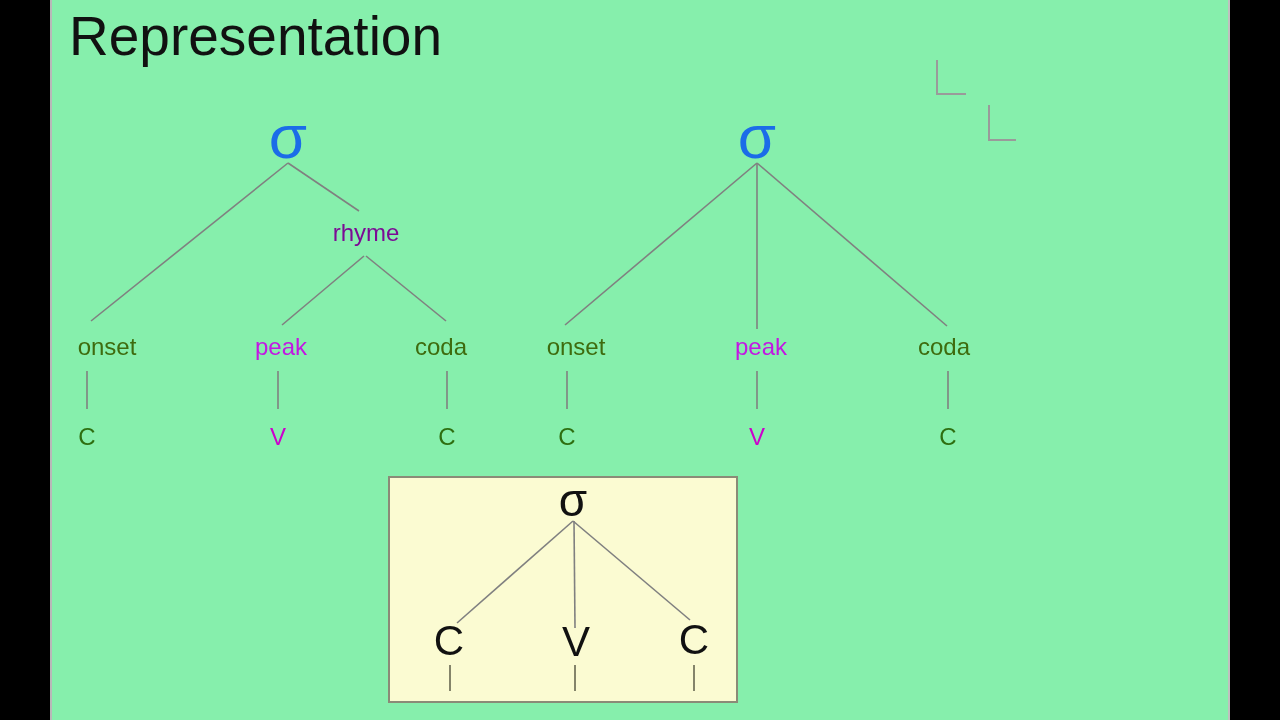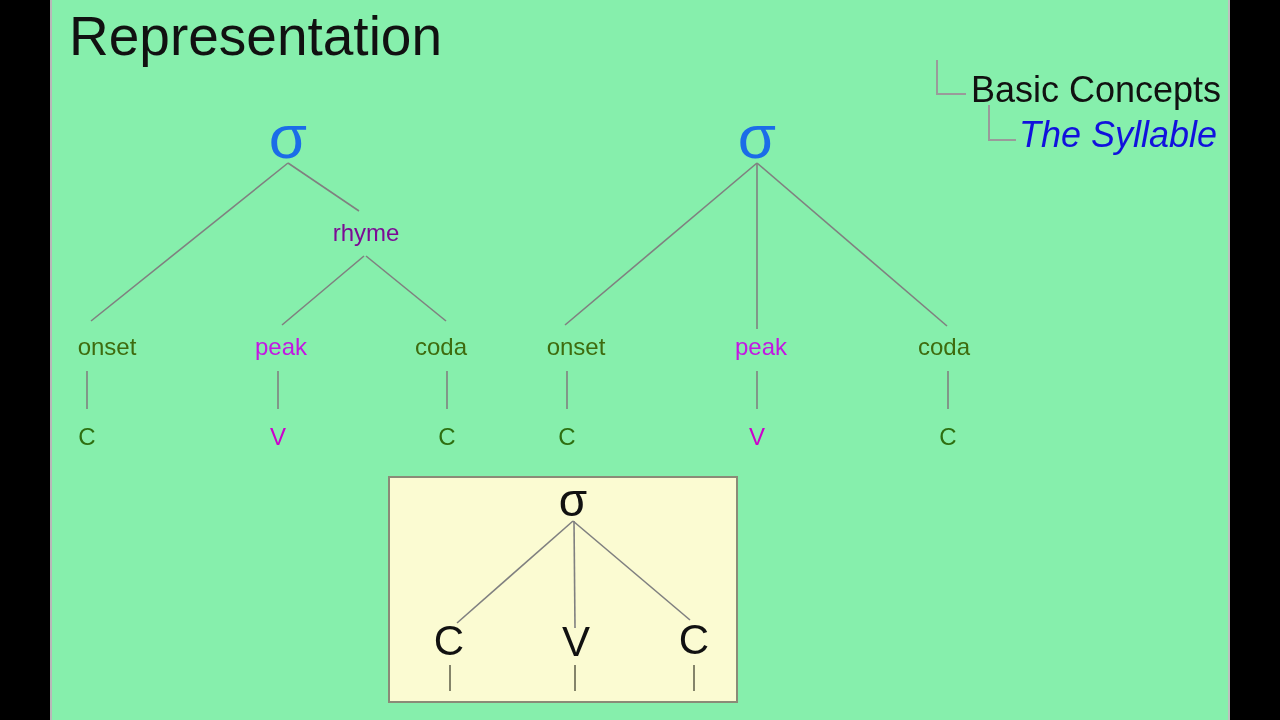--- a/index.html
+++ b/index.html
@@ -30,23 +30,21 @@
 </head>
 <body>
 
 <div class="stage">
 
   <div class="pillar left"></div>
   <div class="pillar right"></div>
 
   <h1 class="title">Representation</h1>
   <div class="elbow e1" style="border-color: rgb(154, 154, 154);"></div>
-  <div class="nav-item i1">Basic Concepts</div>
   <div class="elbow e2" style="border-color: rgb(154, 154, 154);"></div>
-  <div class="nav-item i2" style="color: rgb(17, 17, 221);">The Syllable</div>
 
   <div class="flat-box" style="background-color: rgb(251, 251, 210); border-color: rgb(139, 139, 119);"></div>
 
   <svg class="edges" width="1280" height="720">
     <g fill="none" stroke-width="1.6" stroke="#808080">
 
       <line x1="288" y1="163" x2="91" y2="321"></line>
       <line x1="288" y1="163" x2="359" y2="211"></line>
       <line x1="364" y1="256" x2="282" y2="325"></line>
       <line x1="366" y1="256" x2="446" y2="321"></line>

